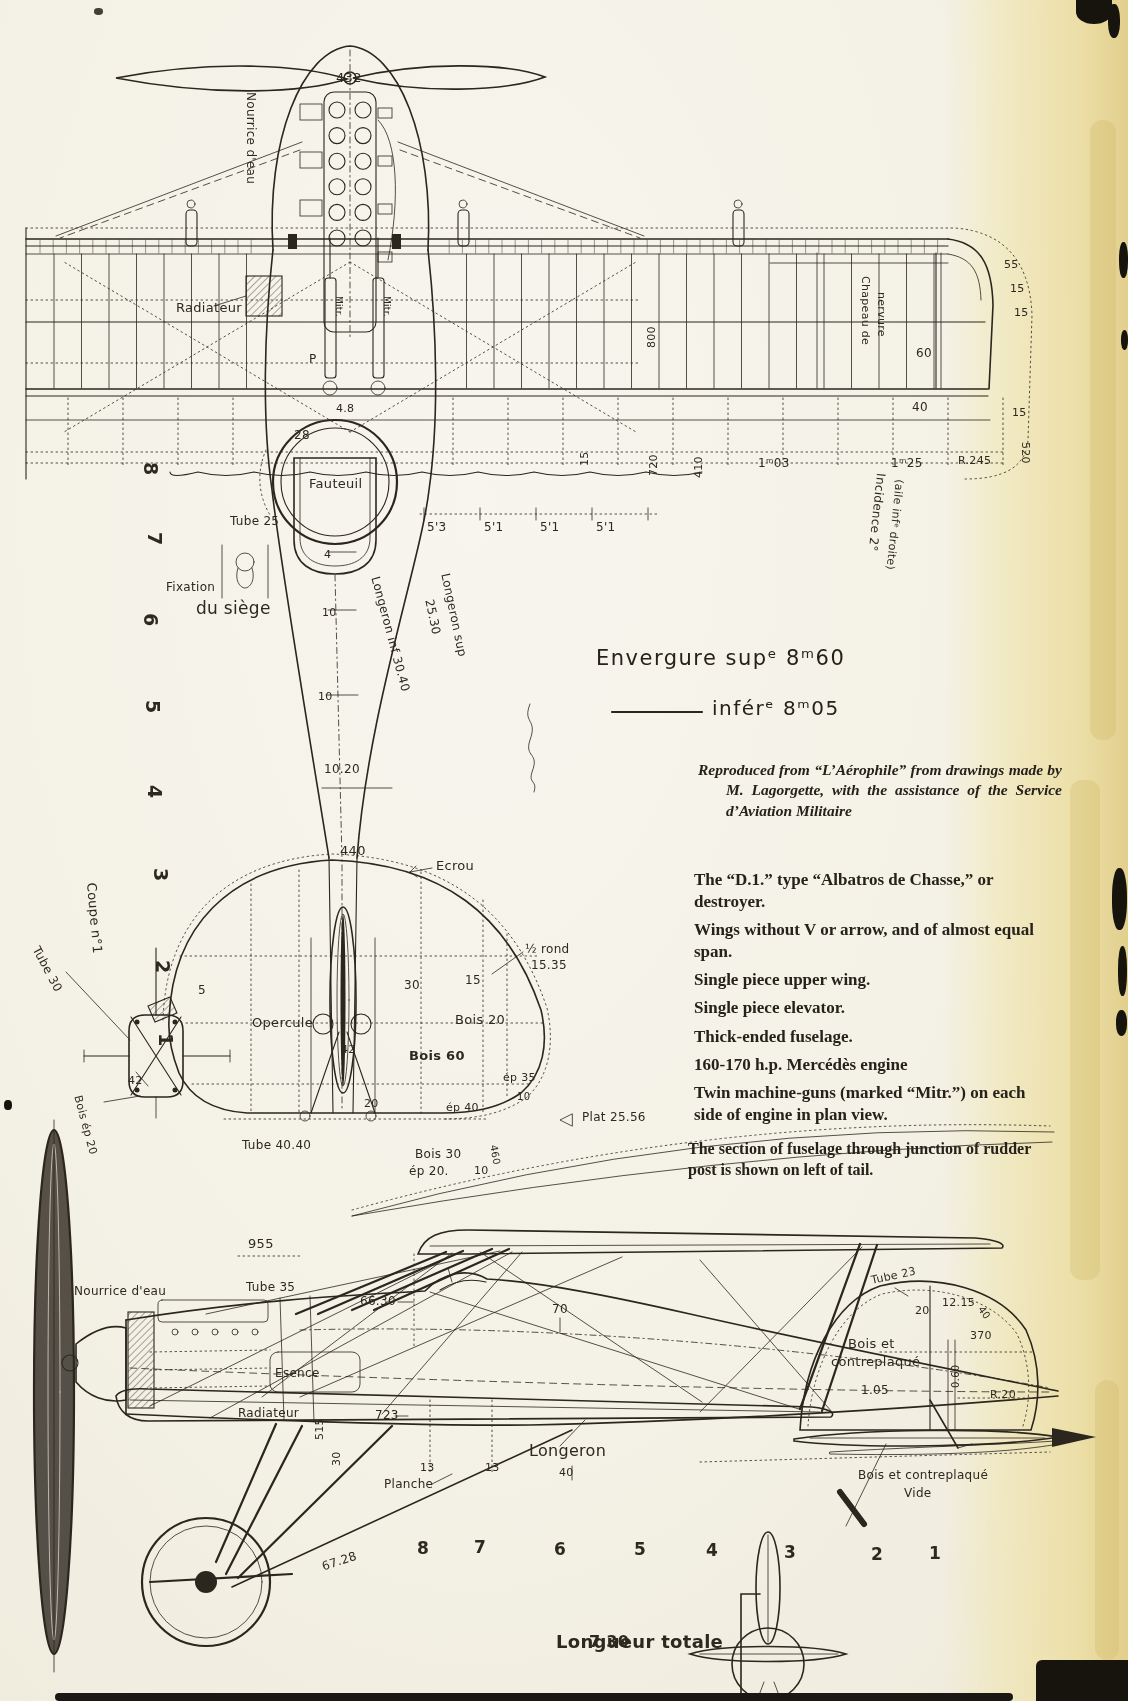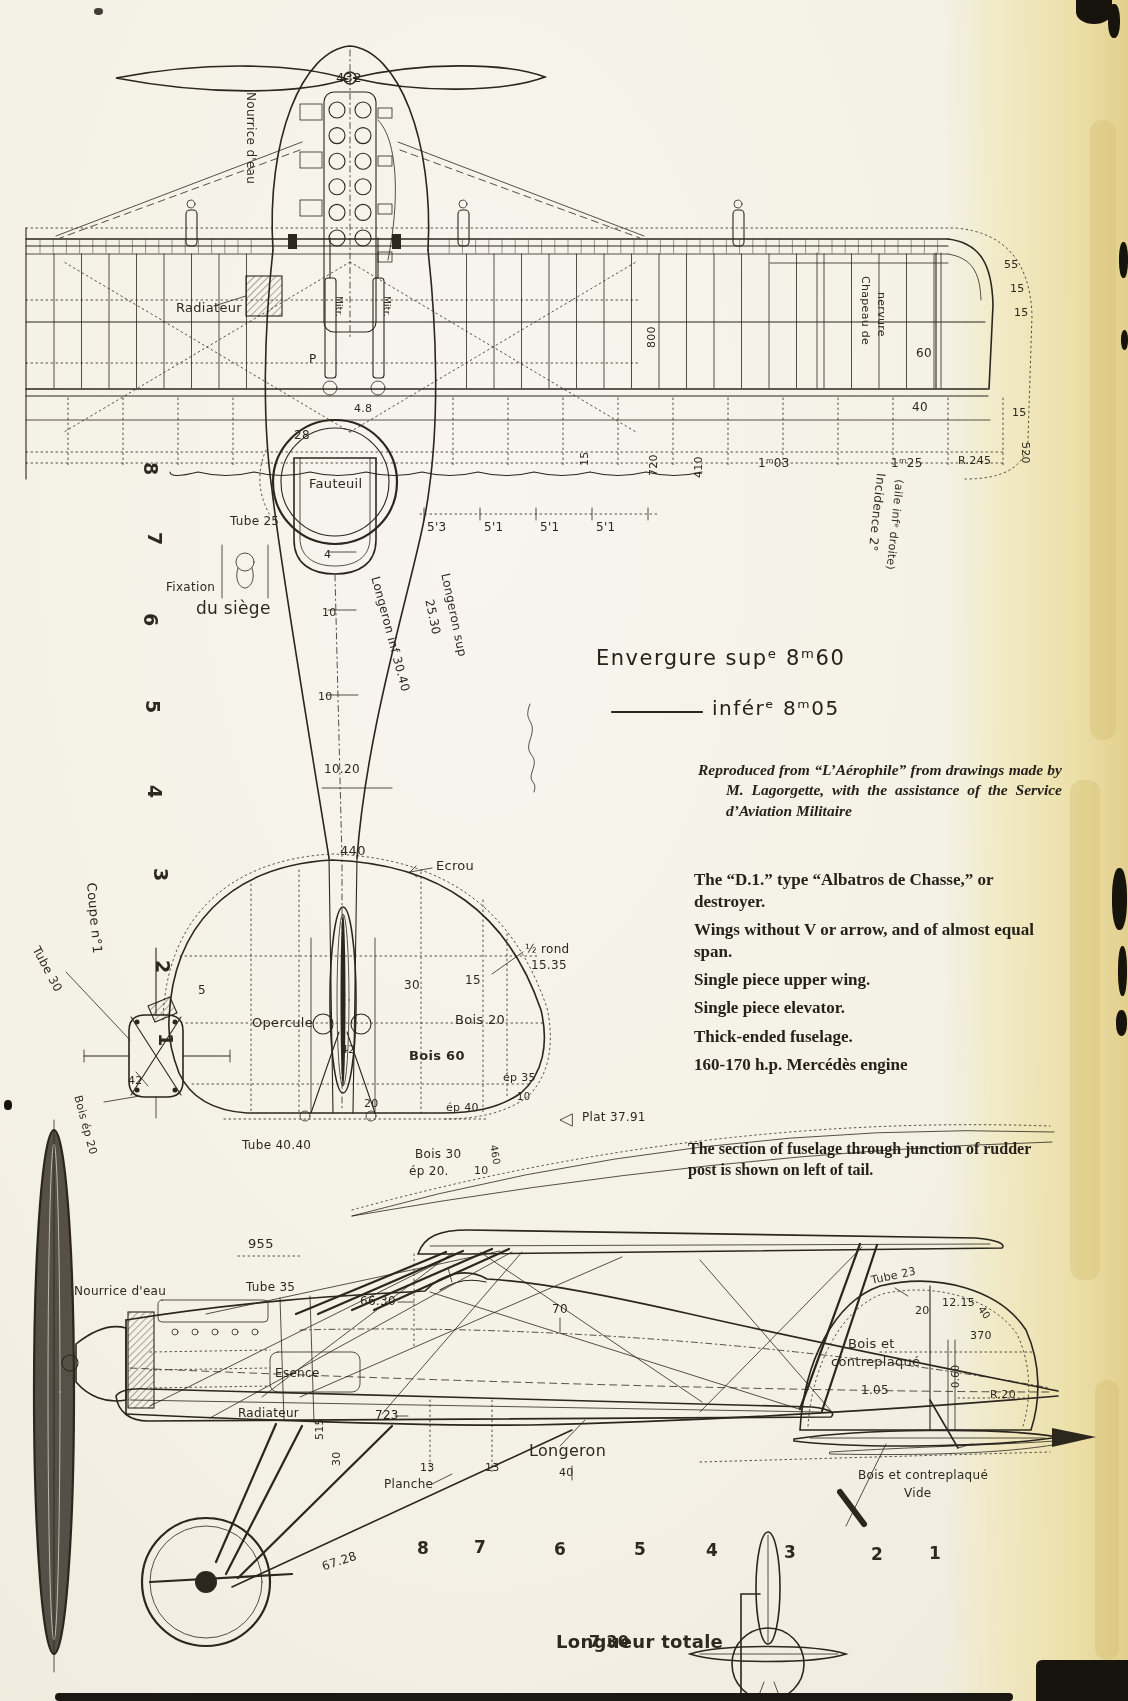--- a/index.html
+++ b/index.html
@@ -402,21 +402,21 @@
       </g>
   </svg>
 
   <div id="label-layer">
       <div class="lbl" style="left: 336px; top: 70px; font-size: 13px;">432</div>
       <div class="lbl" style="left: 258px; top: 92px; font-size: 12px; transform: rotate(90deg);">Nourrice d'eau</div>
       <div class="lbl" style="left: 344px; top: 296px; font-size: 9px; transform: rotate(90deg);">Mitr.</div>
       <div class="lbl" style="left: 392px; top: 296px; font-size: 9px; transform: rotate(90deg);">Mitr.</div>
       <div class="lbl" style="left: 176px; top: 300px; font-size: 13px;">Radiateur</div>
       <div class="lbl" style="left: 309px; top: 352px; font-size: 12px;">P</div>
-      <div class="lbl" style="left: 336px; top: 402px; font-size: 11px; margin-left: 18px;">4.8</div>
+      <div class="lbl" style="left: 336px; top: 402px; font-size: 11px;">4.8</div>
       <div class="lbl" style="left: 294px; top: 428px; font-size: 12px;">28</div>
       <div class="lbl" style="left: 309px; top: 476px; font-size: 13px;">Fauteuil</div>
       <div class="lbl" style="left: 230px; top: 514px; font-size: 12px;">Tube 25</div>
       <div class="lbl" style="left: 427px; top: 520px; font-size: 12px;">5'3</div>
       <div class="lbl" style="left: 484px; top: 520px; font-size: 12px;">5'1</div>
       <div class="lbl" style="left: 540px; top: 520px; font-size: 12px;">5'1</div>
       <div class="lbl" style="left: 596px; top: 520px; font-size: 12px;">5'1</div>
       <div class="lbl" style="left: 645px; top: 348px; font-size: 11px; transform: rotate(-90deg);">800</div>
       <div class="lbl" style="left: 647px; top: 476px; font-size: 11px; transform: rotate(-90deg);">720</div>
       <div class="lbl" style="left: 692px; top: 478px; font-size: 11px; transform: rotate(-90deg);">410</div>
@@ -460,21 +460,21 @@
       <div class="lbl" style="left: 404px; top: 978px; font-size: 12px;">30</div>
       <div class="lbl" style="left: 465px; top: 973px; font-size: 12px;">15</div>
       <div class="lbl" style="left: 252px; top: 1015px; font-size: 13px;">Opercule</div>
       <div class="lbl" style="left: 455px; top: 1012px; font-size: 13px;">Bois 20</div>
       <div class="lbl" style="left: 409px; top: 1048px; font-size: 13px; font-weight: bold;">Bois 60</div>
       <div class="lbl" style="left: 341px; top: 1043px; font-size: 11px;">42</div>
       <div class="lbl" style="left: 503px; top: 1071px; font-size: 11px;">ép 35</div>
       <div class="lbl" style="left: 517px; top: 1091px; font-size: 10px;">10</div>
       <div class="lbl" style="left: 446px; top: 1101px; font-size: 11px;">ép 40</div>
       <div class="lbl" style="left: 364px; top: 1097px; font-size: 11px;">20</div>
-      <div class="lbl" style="left: 582px; top: 1110px; font-size: 12px;">Plat 37.91</div>
+      <div class="lbl" style="left: 582px; top: 1110px; font-size: 12px;">Plat 25.56</div>
       <div class="lbl" style="left: 499px; top: 1144px; font-size: 10px; transform: rotate(80deg);">460</div>
       <div class="lbl" style="left: 242px; top: 1138px; font-size: 12px;">Tube 40.40</div>
       <div class="lbl" style="left: 415px; top: 1147px; font-size: 12px;">Bois 30</div>
       <div class="lbl" style="left: 409px; top: 1164px; font-size: 12px;">ép 20.</div>
       <div class="lbl" style="left: 474px; top: 1164px; font-size: 11px;">10</div>
       <div class="lbl" style="left: 99px; top: 882px; font-size: 13px; transform: rotate(85deg);">Coupe n°1</div>
       <div class="lbl" style="left: 42px; top: 944px; font-size: 12px; transform: rotate(62deg);">Tube 30</div>
       <div class="lbl" style="left: 128px; top: 1074px; font-size: 11px;">42</div>
       <div class="lbl" style="left: 84px; top: 1094px; font-size: 11px; transform: rotate(75deg);">Bois ép 20</div>
       <div class="lbl" style="left: 248px; top: 1236px; font-size: 13px;">955</div>
@@ -521,20 +521,21 @@
   <div id="env-inf" class="env">inférᵉ  8ᵐ05</div>
 
   <div id="credit" class="serif">Reproduced from “L’Aérophile” from drawings made by M. Lagorgette, with the assistance of the Service d’Aviation Militaire</div>
   <div id="notes-list" class="serif">
       <p>The “D.1.” type “Albatros de Chasse,” or destroyer.</p>
       <p>Wings without V or arrow, and of almost equal span.</p>
       <p>Single piece upper wing.</p>
       <p>Single piece elevator.</p>
       <p>Thick-ended fuselage.</p>
       <p>160-170 h.p. Mercédès engine</p>
+      <p>Twin machine-guns (marked “Mitr.”) on each side of engine in plan view.</p>
     </div>
   <div id="footnote" class="serif">The section of fuselage through junction of rudder post is shown on left of tail.</div>
 
   <div class="blot" style="left:1076px;top:0;width:36px;height:24px;border-radius:0 0 60% 60%;"></div>
   <div class="blot" style="left:1108px;top:4px;width:12px;height:34px;"></div>
   <div class="blot" style="left:1119px;top:242px;width:9px;height:36px;"></div>
   <div class="blot" style="left:1121px;top:330px;width:7px;height:20px;"></div>
   <div class="blot" style="left:1112px;top:868px;width:15px;height:62px;"></div>
   <div class="blot" style="left:1118px;top:946px;width:9px;height:50px;"></div>
   <div class="blot" style="left:1116px;top:1010px;width:11px;height:26px;"></div>

